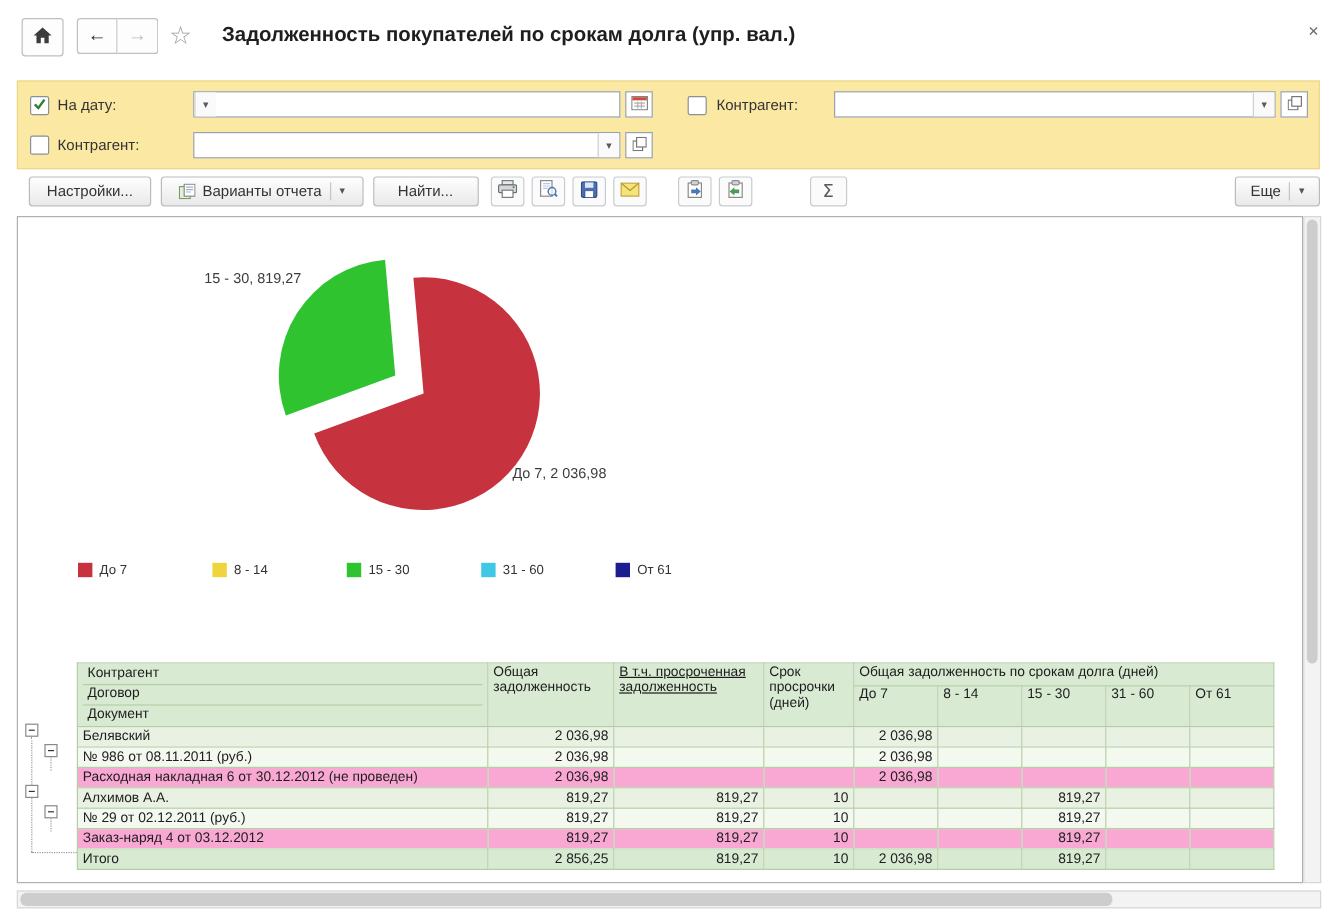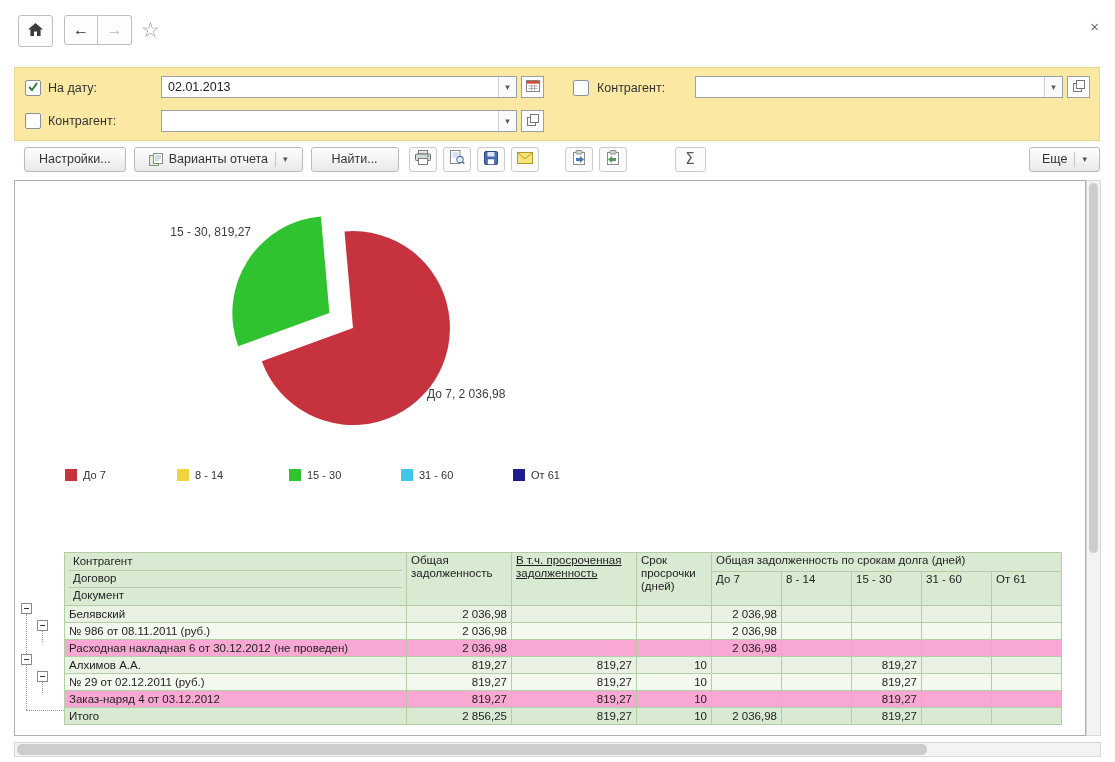--- a/index.html
+++ b/index.html
@@ -104,33 +104,33 @@
   </div>
   <div class="nav-group">
     <div class="btn-nav btn-back">
       <span>←</span>
     </div>
     <div class="btn-nav btn-fwd">
       <span>→</span>
     </div>
   </div>
   <div class="star">☆</div>
+  <div class="page-title">Задолженность покупателей по срокам долга (упр. вал.)</div>
   <div class="close-x">×</div>
 
   <div class="filter-panel">
     <div class="cb" style="left:10px;top:12px;">
       <span>
         <svg width="12" height="12" viewBox="0 0 12 12">
             <polyline points="2,6 5,9 10,2" fill="none" stroke="#2e7d32" stroke-width="2"></polyline>
           </svg>
       </span>
     </div>
     <div class="f-label" style="left:33px;top:13px;">На дату:</div>
     <div class="f-input" style="left:146px;top:8px;width:356px;">
-      <span class="f-text">02.01.2013</span>
       <span class="dd">
           <span>▾</span>
         </span>
     </div>
     <div class="f-btn" style="left:506px;top:8px;">
       <span>
         <svg width="14" height="13" viewBox="0 0 14 13">
             <rect x="0.5" y="1.5" width="13" height="11" fill="#fff" stroke="#858585"></rect>
             <rect x="1" y="2" width="12" height="2.6" fill="#cf4a3a"></rect>
             <line x1="2.5" y1="7" x2="11.5" y2="7" stroke="#b0b0b0"></line>

